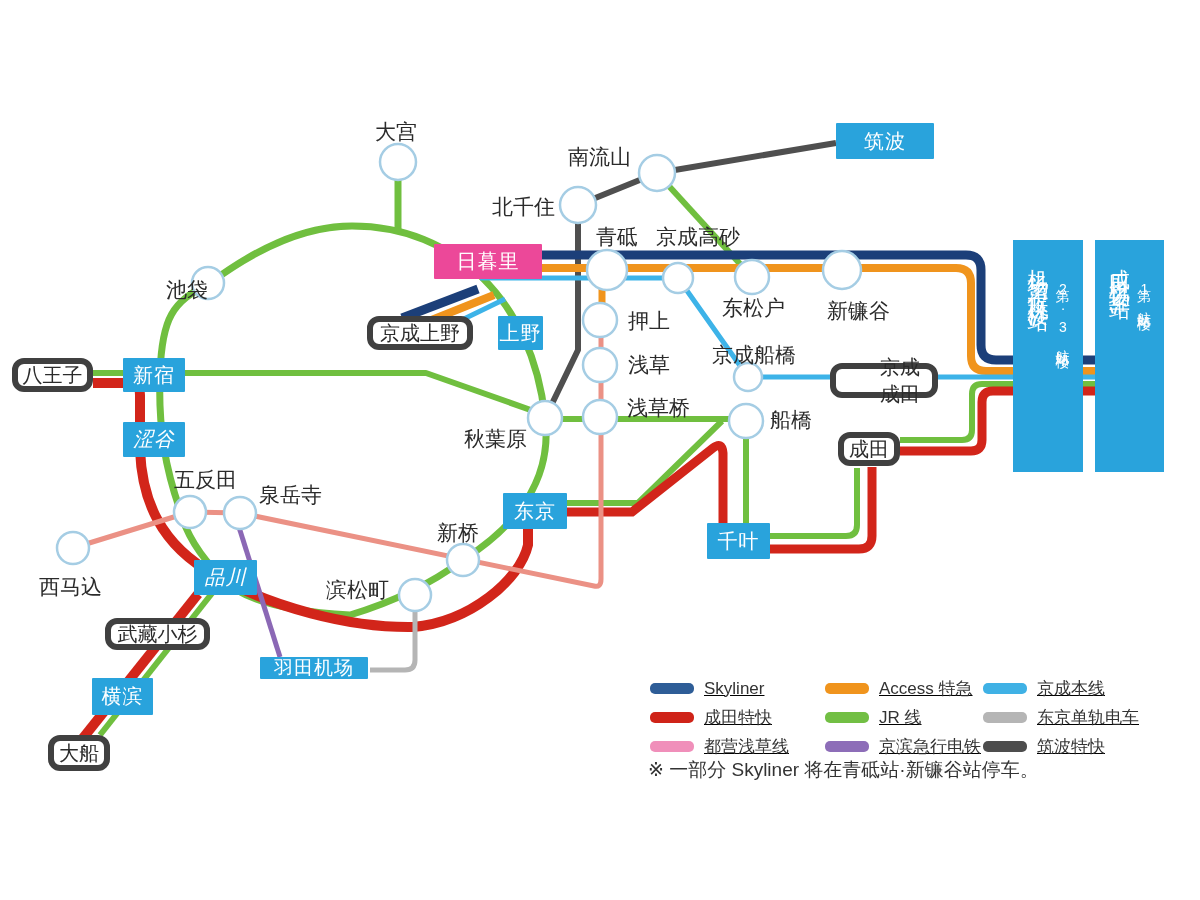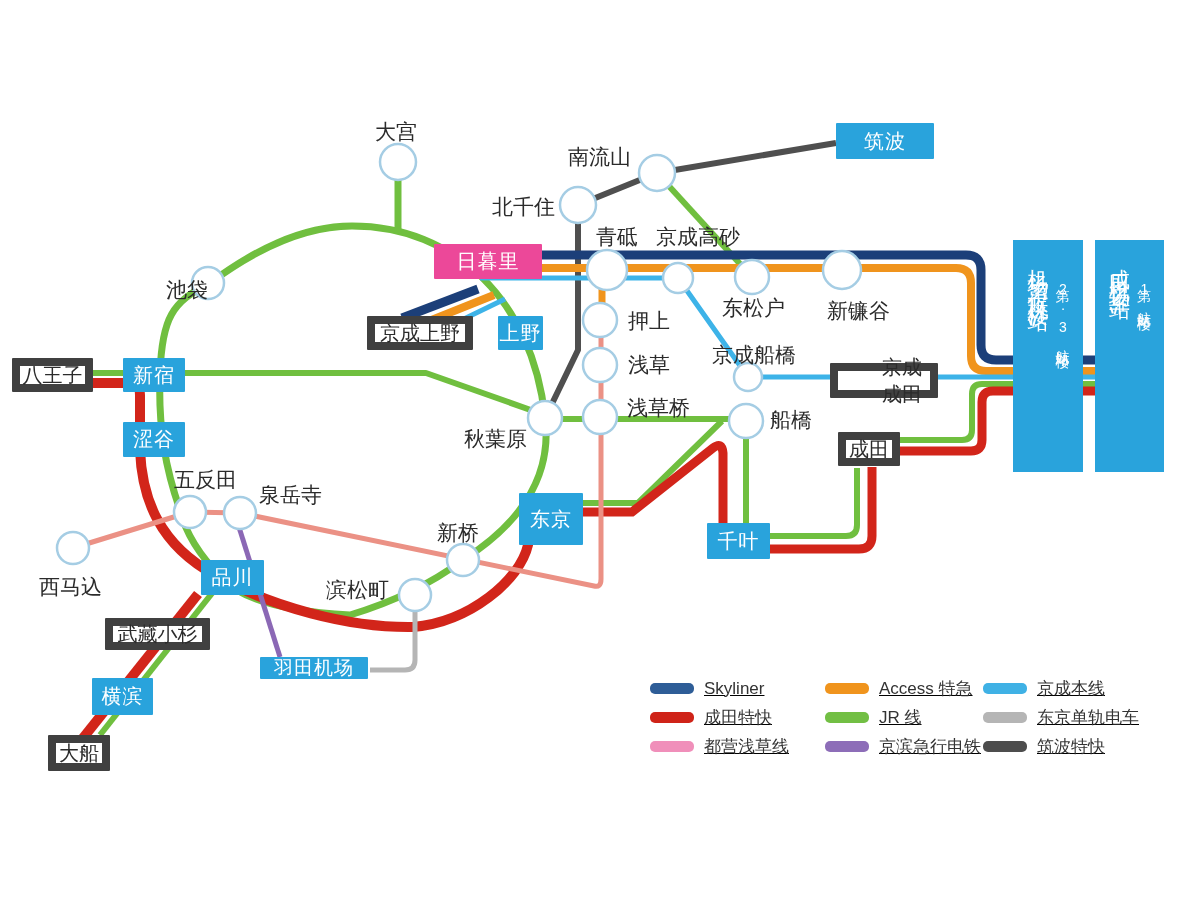--- a/index.html
+++ b/index.html
@@ -3,22 +3,22 @@
 <meta charset="utf-8">
 <style>
   html,body{margin:0;padding:0;background:#fff;}
   #stage{position:relative;width:1200px;height:900px;background:#fff;overflow:hidden;
          font-family:"Liberation Sans","DejaVu Sans",sans-serif;}
   #rail{position:absolute;left:0;top:0;}
   .lbl{position:absolute;line-height:1.15;white-space:nowrap;color:#2b2b2b;font-size:21px;}
   .bluebox{position:absolute;display:flex;align-items:center;justify-content:center;
            color:#fff;font-size:20px;letter-spacing:1px;border-radius:1px;}
   .whitebox{position:absolute;display:flex;align-items:center;justify-content:center;
-            background:#fff;border:8px solid #404040;color:#2b2b2b;font-size:20px;
-            box-sizing:border-box;border-radius:1px;}
+            background:#fff;border:6px solid #404040;color:#2b2b2b;font-size:20px;
+            box-sizing:border-box;border-radius:12px;}
   .airbox{position:absolute;display:flex;flex-direction:row;justify-content:center;
           color:#fff;box-sizing:border-box;padding-top:12px;}
   .airbox .main{writing-mode:vertical-lr;text-orientation:upright;font-size:21px;
                 letter-spacing:6px;font-weight:500;}
   .airbox .sub{writing-mode:vertical-lr;text-orientation:upright;font-size:14px;
                letter-spacing:3px;margin-top:26px;margin-left:2px;}
   #legend{position:absolute;left:650px;top:674px;display:grid;
           grid-template-columns:175px 158px auto;grid-template-rows:29px 29px 29px;
           grid-auto-flow:column;align-items:center;text-decoration:underline;}
   .leg-item{display:flex;align-items:center;}
@@ -115,25 +115,25 @@
   <div class="lbl" style="left:437px;top:521px;">新桥</div>
   <div class="lbl" style="left:326px;top:578px;">滨松町</div>
   <div class="lbl" style="left:174px;top:470px;font-family:Liberation Mono, monospace;">五反田</div>
   <div class="lbl" style="left:259px;top:483px;">泉岳寺</div>
   <div class="lbl" style="left:39px;top:575px;">西马込</div>
 
   <div class="bluebox" style="left: 836px; top: 123px; width: 98px; height: 36px; background: rgb(41, 163, 220);">筑波</div>
   <div class="bluebox" style="left: 434px; top: 244px; width: 108px; height: 35px; background: #ec4899;">日暮里</div>
   <div class="bluebox" style="left: 498px; top: 316px; width: 45px; height: 34px; background: rgb(41, 163, 220);">上野</div>
   <div class="bluebox" style="left: 123px; top: 358px; width: 62px; height: 34px; background: rgb(41, 163, 220);">新宿</div>
-  <div class="bluebox" style="left: 123px; top: 422px; width: 62px; height: 35px; background: rgb(41, 163, 220);">涩谷</div>
-  <div class="bluebox" style="left: 201px; top: 560px; width: 63px; height: 35px; background: rgb(41, 163, 220);">品川</div>
+  <div class="bluebox" style="left: 123px; top: 422px; width: 62px; height: 35px; background: rgb(41, 163, 220); font-style: italic;">涩谷</div>
+  <div class="bluebox" style="left: 194px; top: 560px; width: 63px; height: 35px; background: rgb(41, 163, 220); font-style: italic;">品川</div>
   <div class="bluebox" style="left: 92px; top: 678px; width: 61px; height: 37px; background: rgb(41, 163, 220);">横滨</div>
   <div class="bluebox" style="left: 260px; top: 657px; width: 108px; height: 22px; font-size: 19px; background: rgb(41, 163, 220);">羽田机场</div>
-  <div class="bluebox" style="left: 519px; top: 493px; width: 64px; height: 52px; background: rgb(41, 163, 220);">东京</div>
+  <div class="bluebox" style="left: 503px; top: 493px; width: 64px; height: 36px; background: rgb(41, 163, 220);">东京</div>
   <div class="bluebox" style="left: 707px; top: 523px; width: 63px; height: 36px; background: rgb(41, 163, 220);">千叶</div>
 
   <div class="whitebox" style="left:12px;top:358px;width:81px;height:34px;">八王子</div>
   <div class="whitebox" style="left:367px;top:316px;width:106px;height:34px;">京成上野</div>
   <div class="whitebox" style="left:105px;top:618px;width:105px;height:32px;">武藏小杉</div>
   <div class="whitebox" style="left:48px;top:735px;width:62px;height:36px;">大船</div>
   <div class="whitebox" style="left:830px;top:363px;width:108px;height:35px;padding-left:44px;">京成成田</div>
   <div class="whitebox" style="left:838px;top:432px;width:62px;height:34px;">成田</div>
 
   <div class="airbox" style="left: 1013px; top: 240px; width: 70px; height: 232px; background: rgb(41, 163, 220);">
@@ -176,14 +176,15 @@
     </div>
     <div class="leg-item">
       <span class="leg-chip" style="background: rgb(181, 181, 181);"></span>
       <span class="leg-label">东京单轨电车</span>
     </div>
     <div class="leg-item">
       <span class="leg-chip" style="background: rgb(77, 77, 77);"></span>
       <span class="leg-label">筑波特快</span>
     </div>
   </div>
+  <div id="legend-note">※ 一部分 Skyliner 将在青砥站·新镰谷站停车。</div>
 
 </div>
 
 </body></html>

